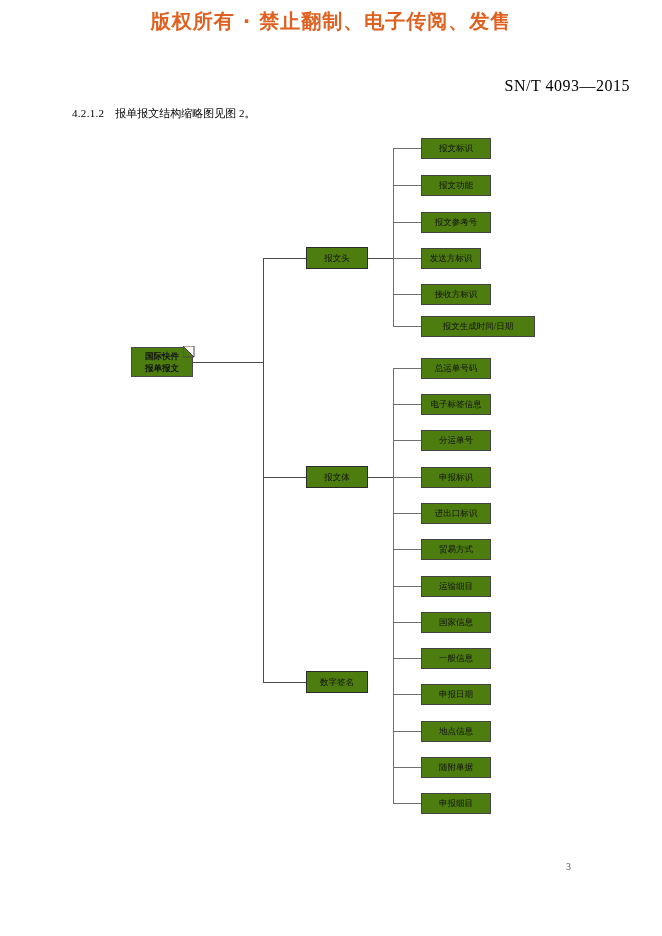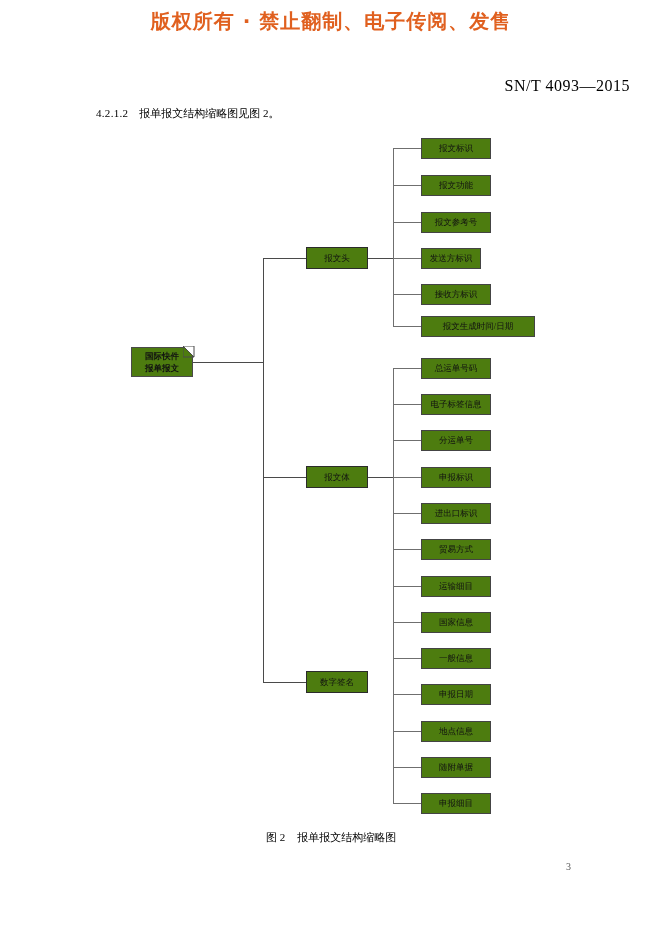--- a/index.html
+++ b/index.html
@@ -47,21 +47,21 @@
   }
 
   
   #clause {
     position: absolute;
     left: 72px;
     top: 106px;
     font-size: 11px;
     white-space: nowrap;
   }
-  #clause .clause-num { letter-spacing: 0.3px; margin-left: 24px; }
+  #clause .clause-num { letter-spacing: 0.3px; }
   #clause .clause-text { margin-left: 11px; }
 
   
   #figure {
     position: absolute;
     left: 0;
     top: 0;
     width: 662px;
     height: 936px;
   }
@@ -224,19 +224,16 @@
     <div class="node leaf" style="left:421px; top:757px; width:70px; height:21px;">随附单据</div>
 
     <div class="ln-h" style="left:393px; top:803px; width:28px;"></div>
     <div class="node leaf" style="left:421px; top:793px; width:70px; height:21px;">申报细目</div>
 
     <div class="ln-h dark" style="left:263px; top:682px; width:45px;"></div>
     <div class="node mid" style="left:306px; top:671px; width:62px; height:22px;">数字签名</div>
 
   </div>
 
-  <div id="caption">
-    <span>图 2</span><span class="cap-sep"></span><span>报单报文结构缩略图</span>
-  </div>
 
   <div id="folio">3</div>
 
 </div>
 
 </body></html>

